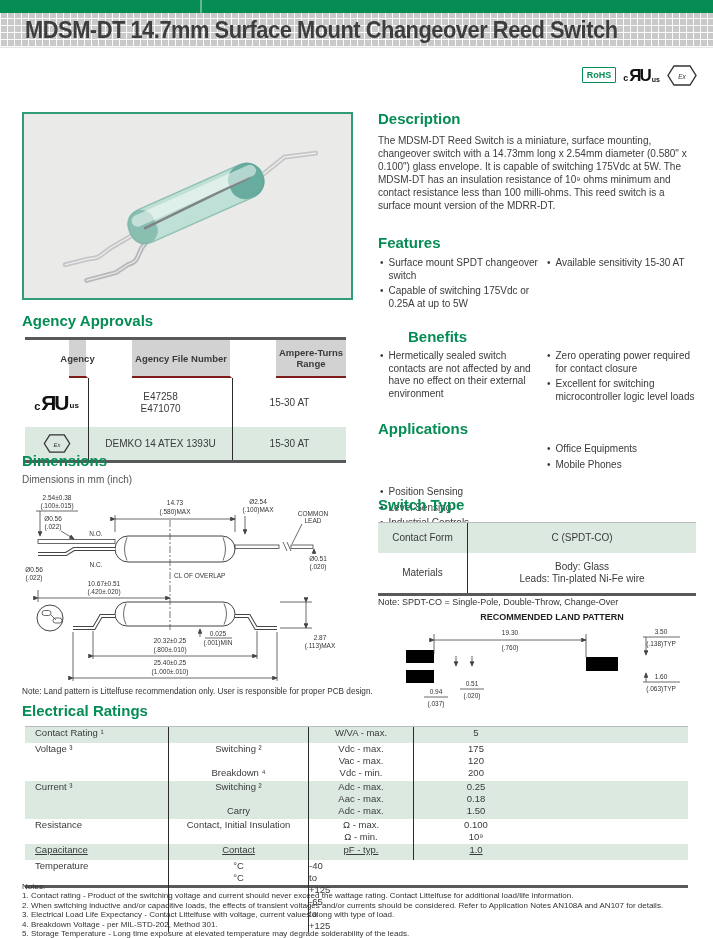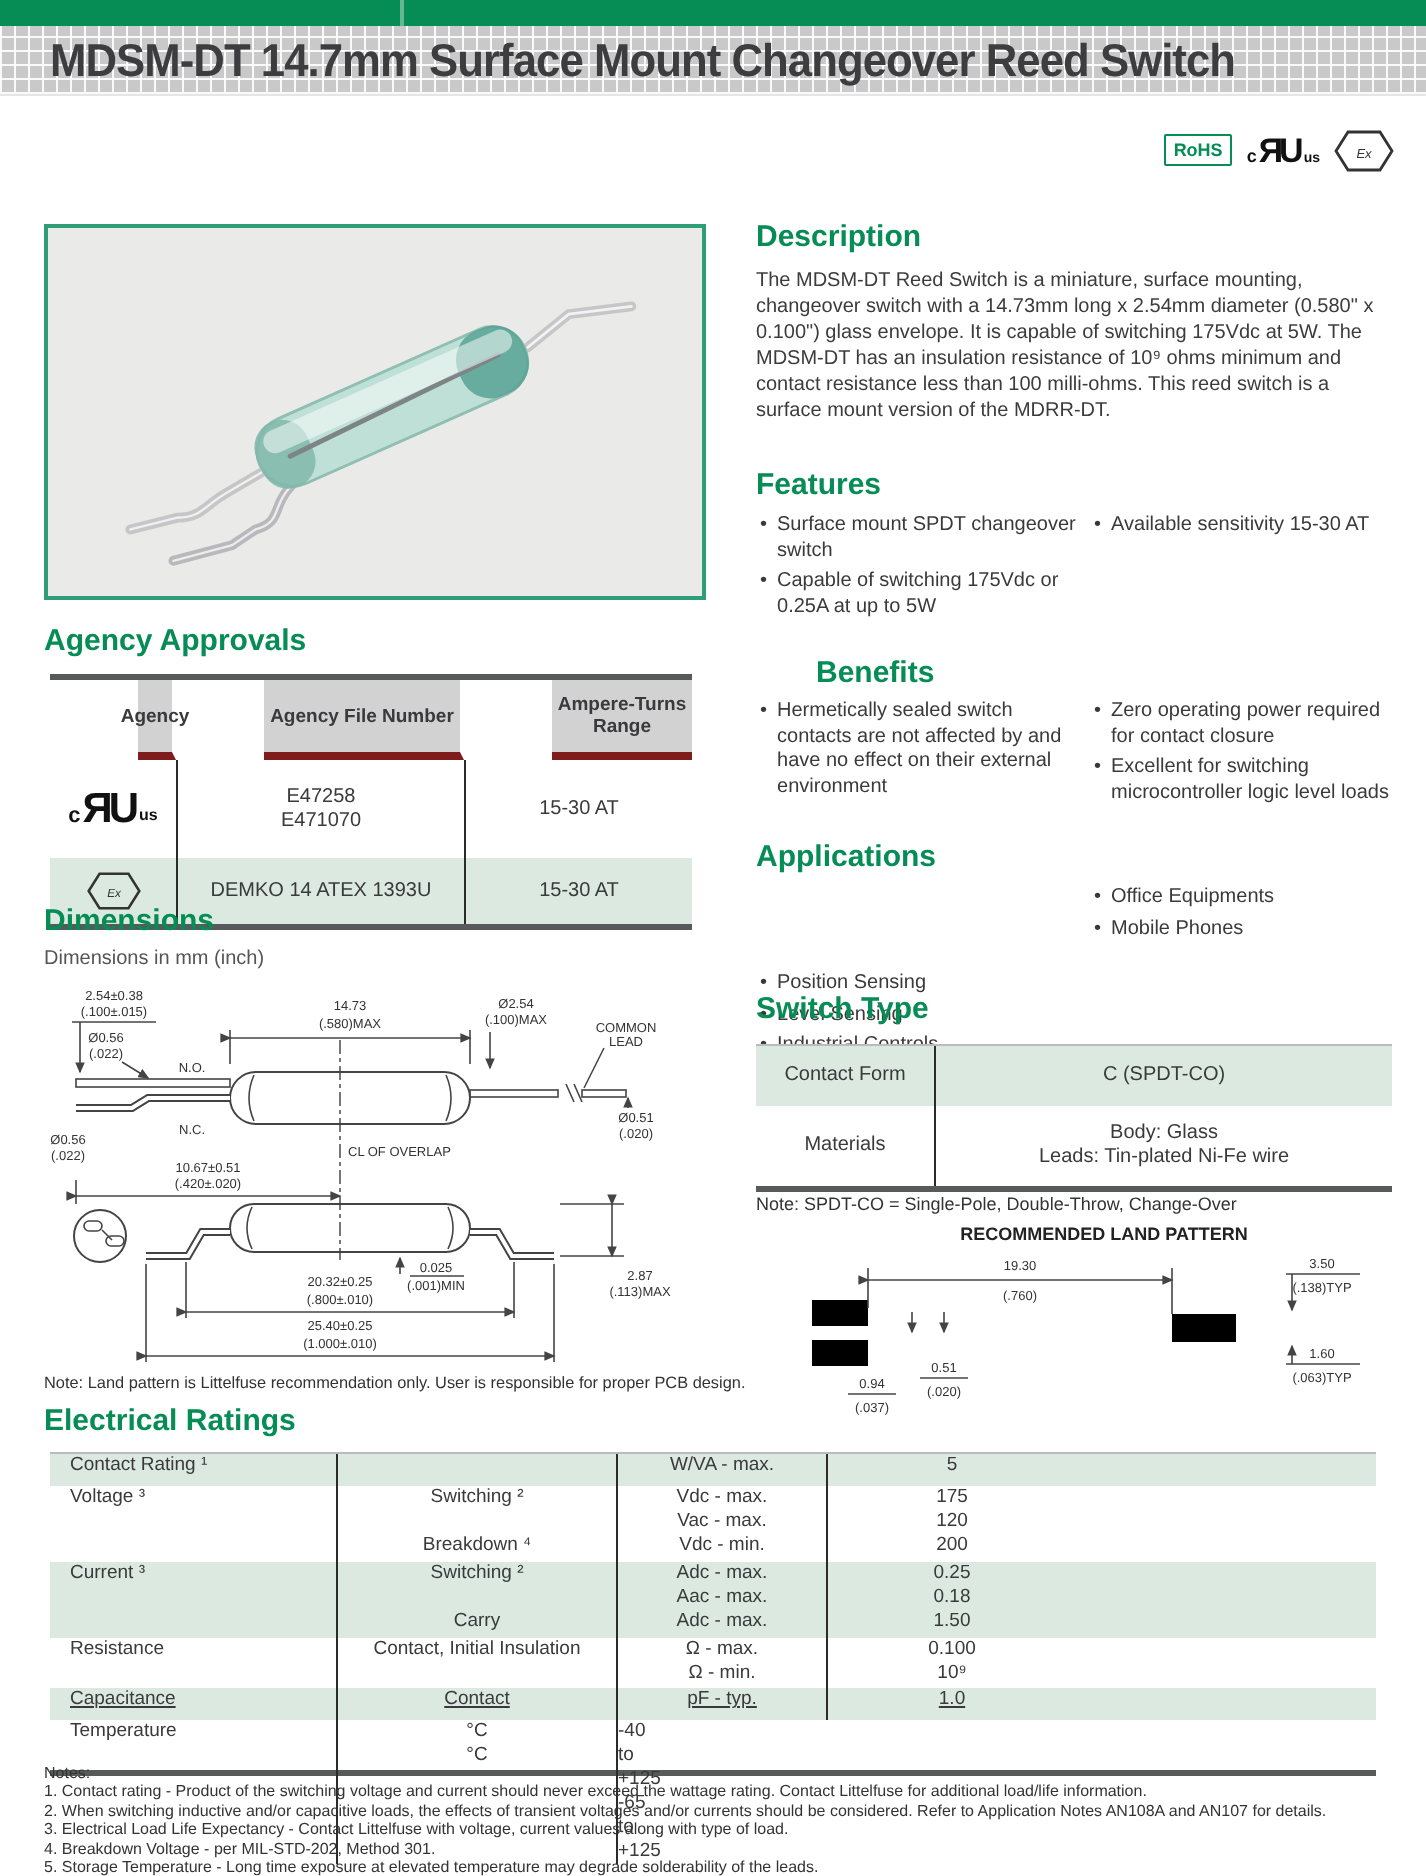--- a/index.html
+++ b/index.html
@@ -36,21 +36,21 @@
 
   
   .body-text { font-size:10px; line-height:1.3; color:#3c3c3c; }
   .blist .bi { display:flex; font-size:10px; line-height:1.25; margin-bottom:3px; }
   .blist .bi::before { content:"•"; margin:0 5px 0 2px; }
 
   
   .atable { left:25px; top:337px; width:321px; border-top:3px solid #58595B; border-bottom:3px solid #58595B; font-size:9.5px; }
   .atable .hrow, .atable .brow { display:grid; grid-template-columns:63px 144px 114px; }
   .atable .hc { background:#D2D2D2; font-weight:bold; text-align:center; padding:7px 2px;
-    border-right:2px solid #fff; border-bottom:4px solid #7f1d1d; display:flex; align-items:center; justify-content:center;margin-left:44px; }
+    border-right:2px solid #fff; border-bottom:2px solid #7f1d1d; display:flex; align-items:center; justify-content:center;margin-left:44px; }
   .atable .hc:last-child { border-right:none; }
   .atable .bc { display:flex; flex-direction:column; align-items:center; justify-content:center;
     text-align:center; line-height:12px; font-size:10px; }
   .atable .brow .bc + .bc { border-left:1.5px solid #2b2b2b; }
   .atable .r1 { height:49px; }
   .atable .r2 { height:33px; background:#DBE9E1; }
   .ulmark.big b { font-size:21px; line-height:18px; }
   .ulmark.big .c { font-size:11px; }
   .ulmark.big .us { font-size:8px; }
 

